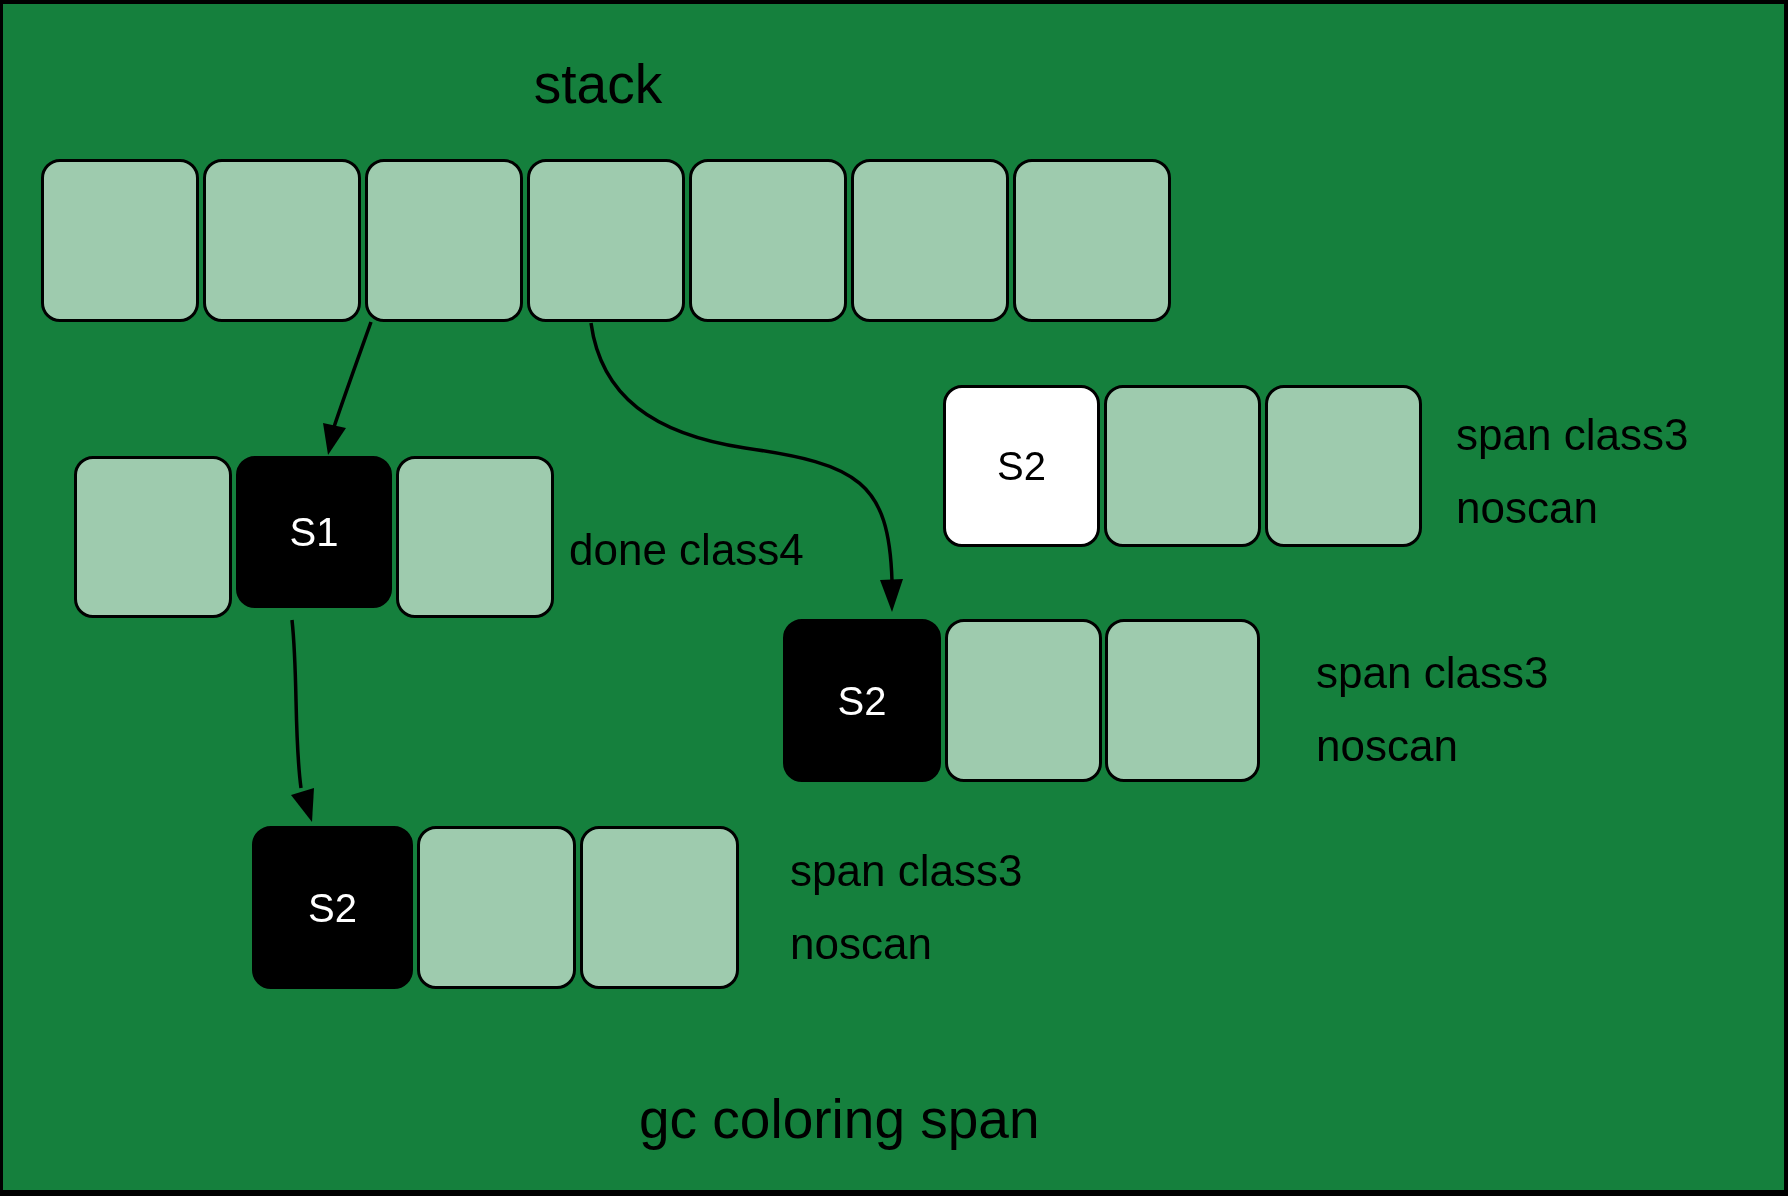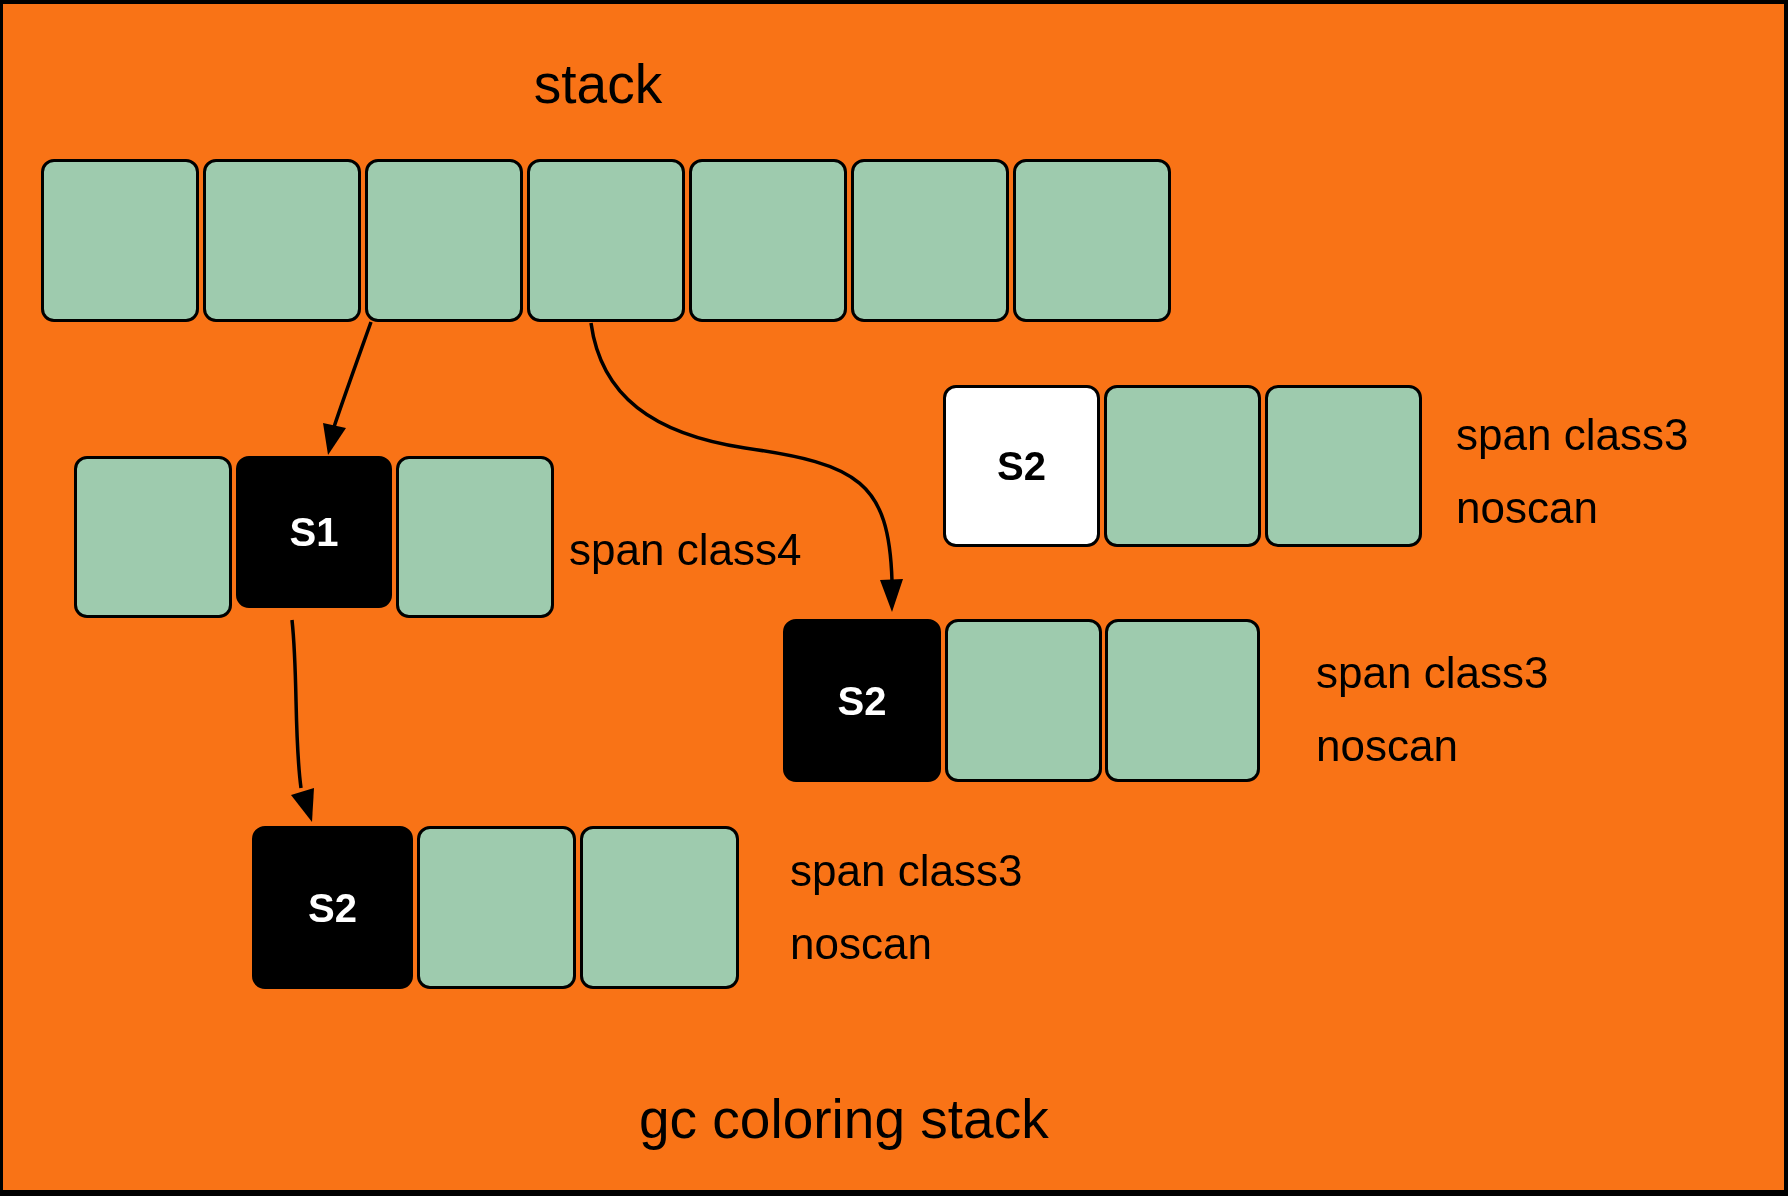--- a/index.html
+++ b/index.html
@@ -1,37 +1,36 @@
 <!DOCTYPE html>
 <html style="--cell-green: #9ecbae; --cell-black: #000000; --cell-white: #ffffff; --cell-text-light: #ffffff; --text: #000000; --stroke: #000000;"><head>
 <meta charset="utf-8">
 <style>
   html,body{margin:0;padding:0;background:#ffffff;}
   .page{
     position:relative;
     width:1788px;height:1196px;
-    background:#f97316;
+    background:#15803d;
     border-top:4px solid #000;
     border-left:3px solid #000;
     border-right:4px solid #000;
     border-bottom:6px solid #000;
     box-sizing:border-box;
     overflow:hidden;
     font-family:"Liberation Sans", sans-serif;
     color:#000;
   }
   .cell{
     position:absolute;
     box-sizing:border-box;
     border:3.5px solid var(--stroke,#000);
-    border-radius:13px;
+    border-radius:19px;
     display:flex;align-items:center;justify-content:center;
     font-size:40px;
     line-height:1;
-    font-weight:bold;
   }
   .green{background:var(--cell-green,#9ecbae);}
   .black{background:var(--cell-black,#000000);color:var(--cell-text-light,#ffffff);}
   .white{background:var(--cell-white,#ffffff);color:var(--text,#000000);}
   .biglabel{
     position:absolute;
     font-size:44px;
     line-height:73px;
     white-space:nowrap;
   }
@@ -60,21 +59,21 @@
     <div class="cell green" style="left:848px;top:155px;width:158px;height:163px;"></div>
     <div class="cell green" style="left:1010px;top:155px;width:158px;height:163px;"></div>
   </div>
 
   <div>
     <div class="cell green" style="left:71px;top:452px;width:158px;height:162px;"></div>
     <div class="cell black" style="left:233px;top:452px;width:156px;height:152px;">
       <span>S1</span>
     </div>
     <div class="cell green" style="left:393px;top:452px;width:158px;height:162px;"></div>
-    <div class="biglabel" style="left:566px;top:509px;">span class4</div>
+    <div class="biglabel" style="left:566px;top:509px;">done class4</div>
   </div>
 
   <div>
     <div class="cell white" style="left:940px;top:381px;width:157px;height:162px;">
       <span>S2</span>
     </div>
     <div class="cell green" style="left:1101px;top:381px;width:157px;height:162px;"></div>
     <div class="cell green" style="left:1262px;top:381px;width:157px;height:162px;"></div>
     <div class="biglabel" style="left:1453px;top:394px;">
       <div>span class3</div>
@@ -99,21 +98,21 @@
       <span>S2</span>
     </div>
     <div class="cell green" style="left:414px;top:822px;width:159px;height:163px;"></div>
     <div class="cell green" style="left:577px;top:822px;width:159px;height:163px;"></div>
     <div class="biglabel" style="left:787px;top:830px;">
       <div>span class3</div>
       <div>noscan</div>
     </div>
   </div>
 
-  <div class="centerlabel" style="left:636px;top:1082px;width:400px;">gc coloring stack</div>
+  <div class="centerlabel" style="left:636px;top:1082px;width:400px;">gc coloring span</div>
 
   <svg class="arrows" width="1788" height="1196" viewBox="0 0 1788 1196">
     <g stroke="#000" stroke-width="3.5" fill="none">
       <path d="M 368 318 C 353 360, 340 396, 331 423"></path>
       <path d="M 588 319 C 598 392, 650 430, 742 444 C 855 460, 886 478, 889 577"></path>
       <path d="M 289 616 C 295 672, 291 732, 298 784"></path>
     </g>
     <g fill="#000" stroke="none">
       <polygon points="325,451 343,424 320,419"></polygon>
       <polygon points="889,608 877,576 900,575"></polygon>

